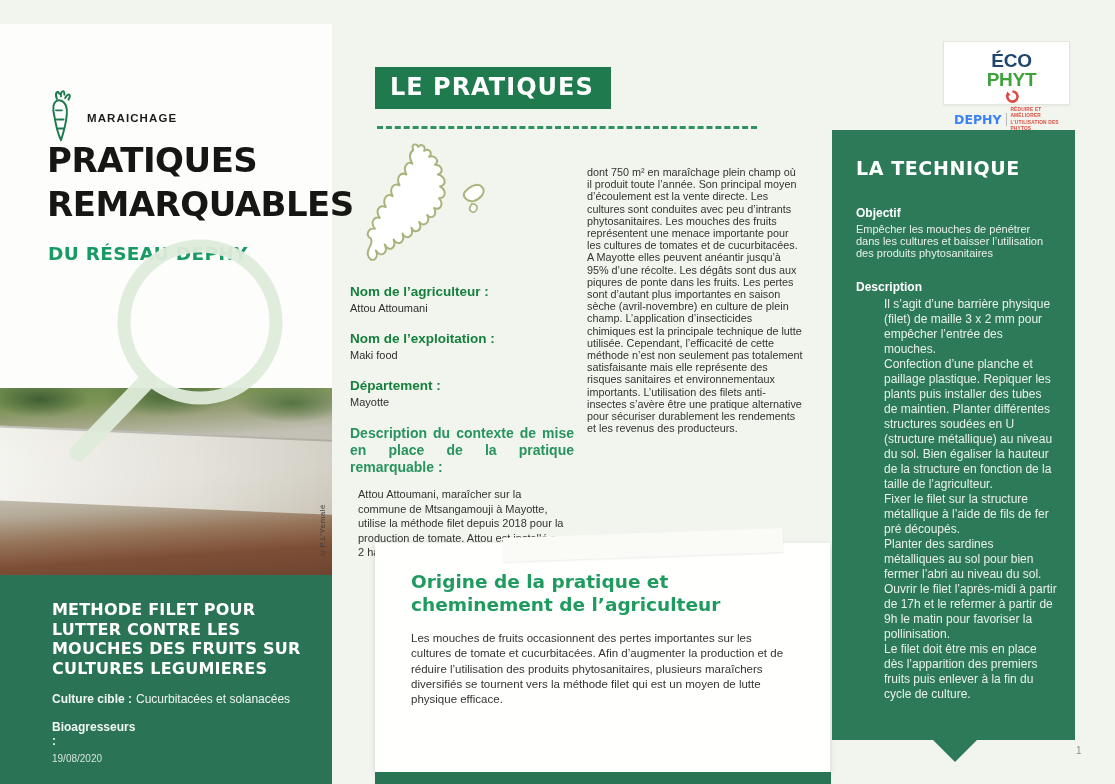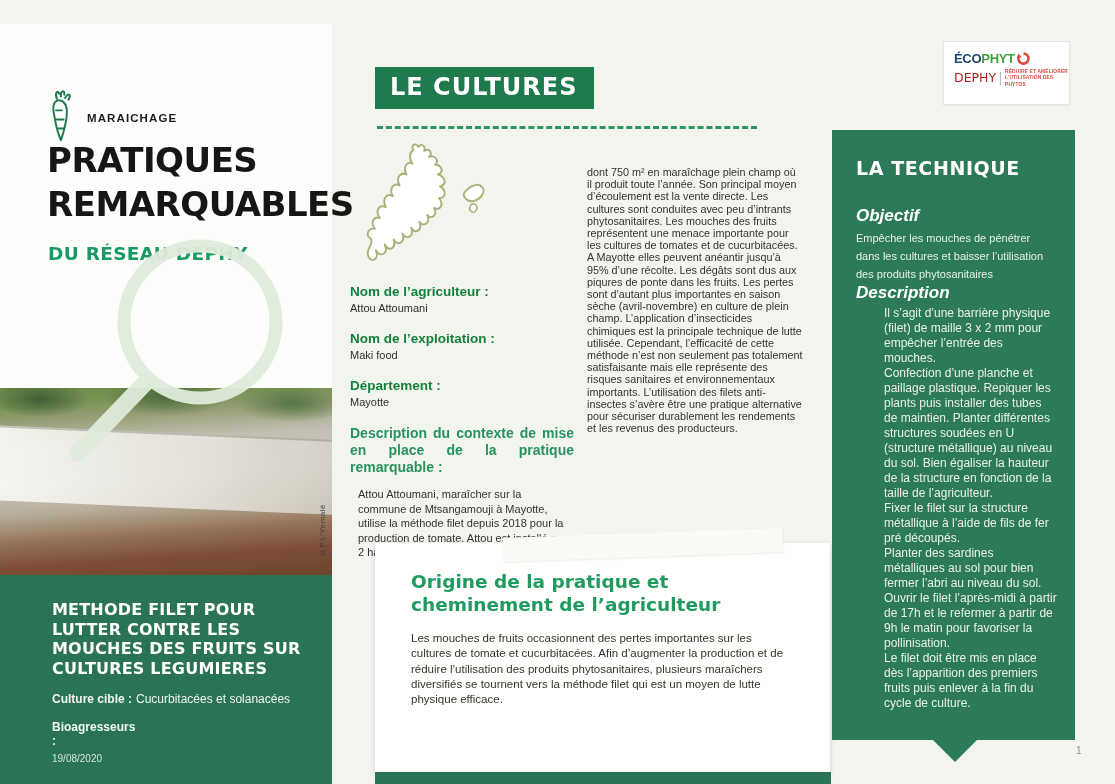--- a/index.html
+++ b/index.html
@@ -58,36 +58,36 @@
   .origine-card::before{content:"";position:absolute;left:128px;top:-10px;width:280px;height:24px;background:#fafbf7;
     transform:rotate(-2deg);box-shadow:0 1px 2px rgba(0,0,0,0.08);}
   .o-title{position:relative;margin:27px 0 0 36px;width:340px;font-family:"DejaVu Sans",sans-serif;font-weight:bold;
     font-size:18.5px;line-height:1.25;color:#1f9b5f;}
   .o-body{position:relative;margin:15px 40px 0 36px;font-size:11.5px;line-height:1.32;color:#33332f;}
   .bottom-bar{position:absolute;left:375px;top:772px;width:456px;height:12px;background:#2a7456;}
 
   
   .logo{position:absolute;left:943px;top:41px;width:127px;height:64px;background:#ffffff;border:1px solid #e3e5df;
     box-shadow:0 1px 2px rgba(0,0,0,0.05);padding:9px 0 0 10px;}
-  .logo-line1{display:flex;align-items:center;font-family:"DejaVu Sans",sans-serif;font-weight:bold;font-size:13px;letter-spacing:-0.3px;line-height:1;}
+  .logo-line1{display:flex;align-items:center;font-family:"DejaVu Sans",sans-serif;font-weight:bold;font-size:19px;letter-spacing:-0.3px;line-height:1;flex-direction:column;}
   .logo-eco{color:#20456f;}
   .logo-phyt{color:#3fa33c;}
   .logo-arrow{margin-left:1px;}
   .logo-line2{display:flex;align-items:center;margin-top:3px;}
-  .logo-dephy{color:#b91c1c;font-family:"DejaVu Sans",sans-serif;font-weight:normal;font-size:12.5px;line-height:1;}
+  .logo-dephy{color:#3b82f6;font-family:"DejaVu Sans",sans-serif;font-weight:bold;font-size:12.5px;line-height:1;}
   .logo-div{width:1px;height:13px;background:#b9b9b9;margin:0 4px;}
   .logo-tag{display:flex;flex-direction:column;}
   .logo-tag span{font-size:4.8px;font-weight:bold;color:#dd4a3f;letter-spacing:0.2px;line-height:1.35;}
 
   
   .technique-panel{position:absolute;left:832px;top:130px;width:243px;height:610px;background:#2d7a59;color:#eef5ee;
     padding:27px 18px 0 24px;}
   .t-header{font-family:"DejaVu Sans",sans-serif;font-weight:bold;font-size:19px;letter-spacing:0.6px;color:#ffffff;margin-bottom:27px;}
-  .t-sub{font-style:italic;font-weight:bold;font-size:17px;color:#ffffff;margin-bottom:3px;}
-  .t-text{font-size:11px;line-height:18px;color:#e9f1e9;}
+  .t-sub{font-weight:bold;font-size:12px;color:#ffffff;margin-bottom:3px;}
+  .t-text{font-size:11px;line-height:12px;margin-bottom:21px;color:#e9f1e9;}
   .t-desc{white-space:pre-line;font-size:12px;line-height:15px;color:#e9f1e9;margin-left:28px;}
   .panel-pointer{position:absolute;left:933px;top:740px;width:0;height:0;
     border-left:22px solid transparent;border-right:22px solid transparent;border-top:22px solid #2d7a59;}
   .page-number{position:absolute;left:1076px;top:745px;font-size:10px;color:#8e8e8e;}
 </style>
 </head>
 <body>
 
 <div class="page">
 
@@ -122,21 +122,21 @@
     <div class="lp-row">
       <div class="lp-label">Culture cible :</div>
       <div class="lp-value">Cucurbitacées et solanacées</div>
     </div>
     <div class="lp-row">
       <div class="lp-label">Bioagresseurs :</div>
     </div>
     <div class="lp-date">19/08/2020</div>
   </div>
 
-  <div class="ctx-header">LE CULTURES</div>
+  <div class="ctx-header">LE PRATIQUES</div>
   <div class="dashes"></div>
 
   <svg class="map" viewBox="0 0 150 140">
     <path d="M52,9 C49,4 55,1 57,6 C60,2 65,5 63,10 C68,7 72,12 68,16 C74,14 79,20 74,24 C80,24 84,31 77,34 C84,36 87,44 79,46 C86,50 85,58 78,58 C83,63 80,71 73,68 C77,76 70,80 66,75 C70,83 62,88 58,82 C62,91 53,95 50,88 C53,97 45,101 41,94 C44,103 36,107 32,100 C35,109 27,113 23,105 C27,114 19,119 14,111 C18,121 8,124 6,116 C4,108 12,106 9,99 C3,96 6,88 13,89 C8,83 12,76 18,78 C13,71 17,64 24,67 C20,59 25,52 31,56 C27,48 32,42 38,45 C34,37 39,31 45,34 C41,26 46,20 51,23 C47,16 48,12 52,9 Z" fill="#ffffff" stroke="#a9b47c" stroke-width="2" stroke-linejoin="round"></path>
     <path d="M104,52 C110,45 118,42 122,47 C126,52 120,59 113,61 C108,62 101,57 104,52 Z" fill="#ffffff" stroke="#a9b47c" stroke-width="2" stroke-linejoin="round"></path>
     <path d="M111,64 C115,63 118,66 116,70 C114,74 109,72 109,68 Z" fill="#ffffff" stroke="#a9b47c" stroke-width="1.6" stroke-linejoin="round"></path>
   </svg>
 
   <div class="fields">
     <div class="f-label">Nom de l’agriculteur :</div>

